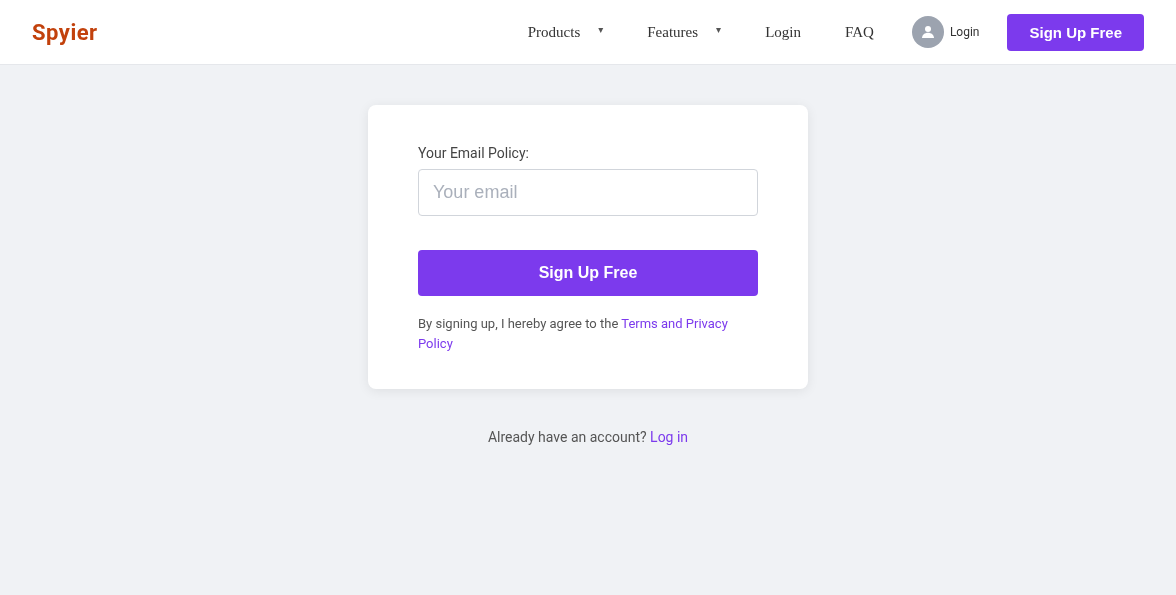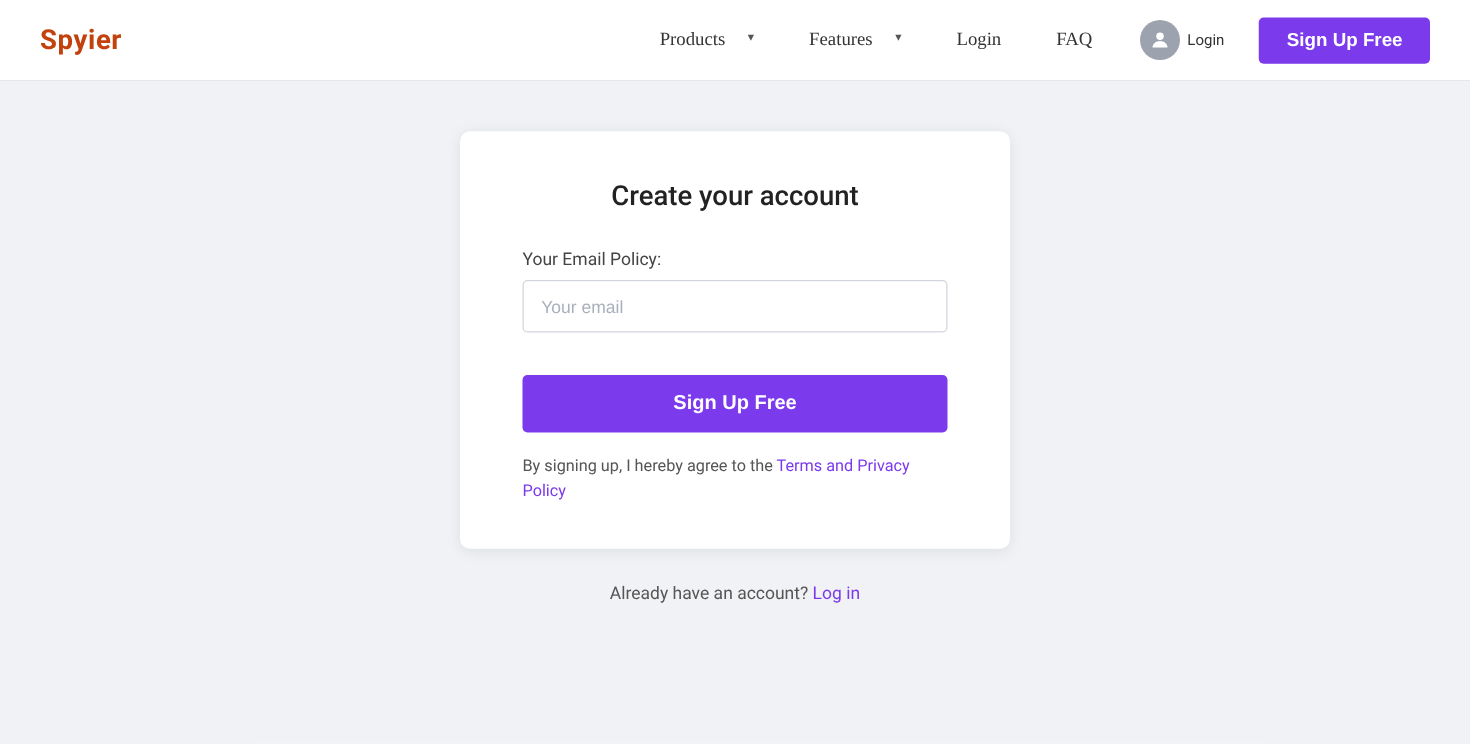--- a/index.html
+++ b/index.html
@@ -114,21 +114,21 @@
       display: block;
       font-size: 14px;
       color: #444;
       margin-bottom: 8px;
     }
     .form-input {
       width: 100%;
       padding: 12px 14px;
       border: 1px solid #d1d5db;
       border-radius: 4px;
-      font-size: 14px;
+      font-size: 18px;
       color: #333;
       outline: none;
       transition: border-color 0.2s;
     }
     .form-input::placeholder {
       color: #aab0bb;
     }
     .submit-btn {
       width: 100%;
       background: #7c3aed;
@@ -146,21 +146,21 @@
       text-align: left;
       font-size: 13px;
       color: #555;
       line-height: 1.5;
     }
     .terms-link {
       color: #7c3aed;
       text-decoration: none;
     }
     .already-account {
-      margin-top: 28px;
+      margin-top: 40px;
       font-size: 14px;
       color: #555;
       text-align: center;
     }
     .already-account a {
       color: #7c3aed;
       text-decoration: none;
     }
   </style>
 </head>
@@ -187,21 +187,20 @@
         </svg>
       </div>
       <span>Login</span>
     </div>
     <button class="signup-btn">Sign Up Free</button>
   </nav>
 </header>
 
 <main>
   <div class="card">
-    <h1 class="card-title">Create your account</h1>
     <form>
       <div class="form-group">
         <label class="form-label">Your Email Policy:</label>
         <input class="form-input" type="email" placeholder="Your email" style="">
       </div>
       <button class="submit-btn" type="submit">Sign Up Free</button>
     </form>
     <p class="terms-text">
       <span>By signing up, I hereby agree to the </span><a class="terms-link" href="#">Terms and Privacy Policy</a>
     </p>

